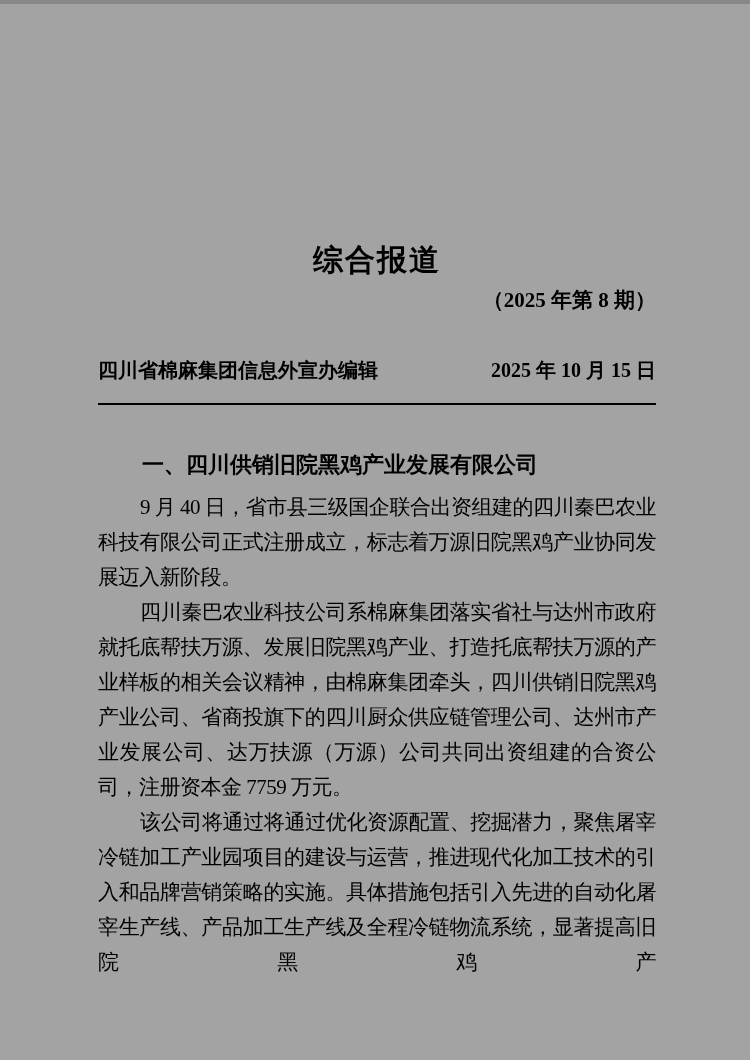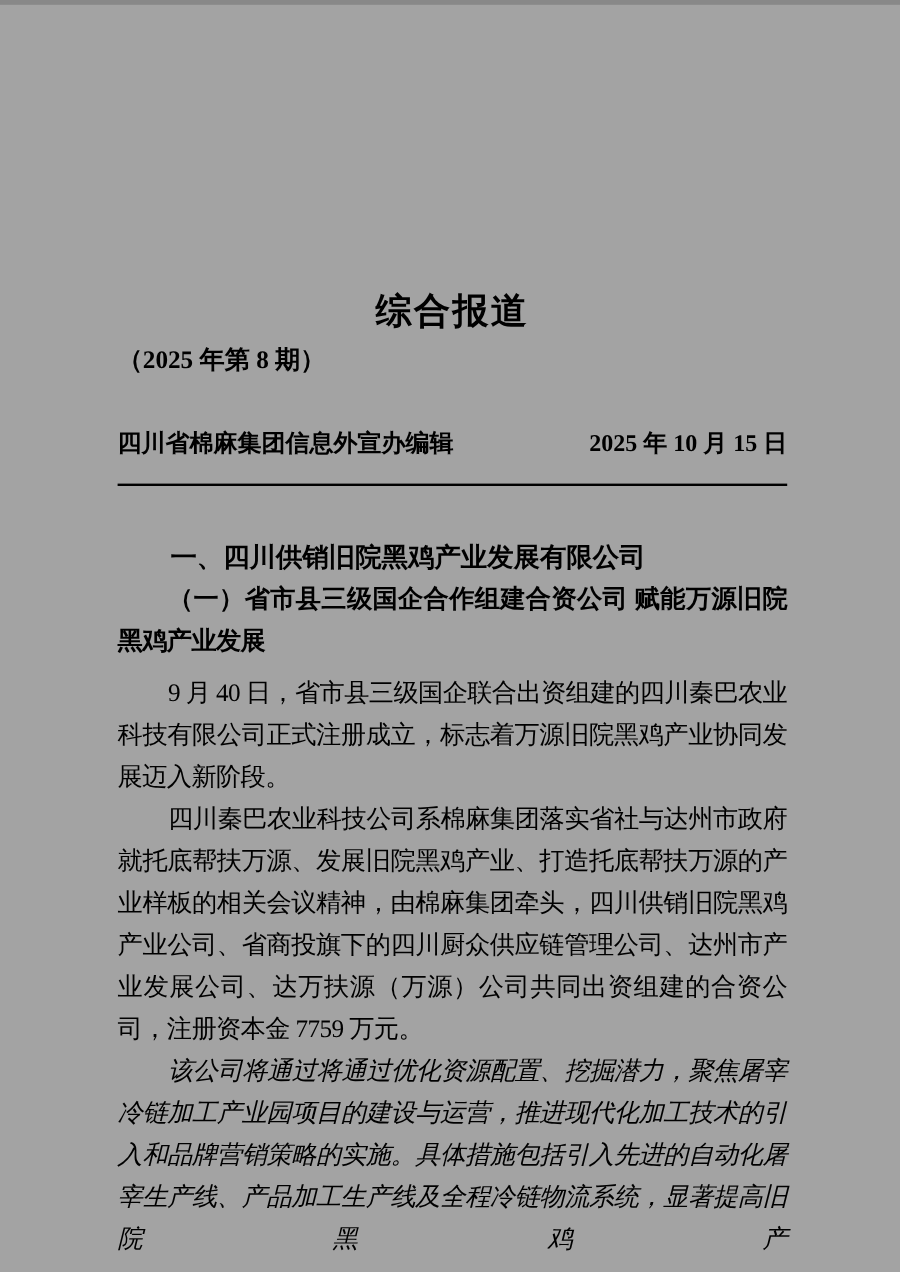--- a/index.html
+++ b/index.html
@@ -27,21 +27,21 @@
     text-align: center;
     font-size: 30px;
     line-height: 36px;
     font-weight: bold;
     letter-spacing: 2px;
     font-family: "Liberation Serif", "DejaVu Serif", serif;
   }
 
   .doc-issue {
     margin-top: 8px;
-    text-align: left;
+    text-align: right;
     font-size: 21px;
     line-height: 28px;
     font-weight: bold;
   }
 
   .editor-row {
     margin-top: 43px;
     display: flex;
     justify-content: space-between;
     align-items: baseline;
@@ -78,41 +78,39 @@
     letter-spacing: -0.5px;
   }
 
   .body-paragraph.first {
     margin-top: 8px;
   }
 
   
   .body-paragraph.cutoff {
     text-align-last: justify;
-    font-style: italic;
   }
 </style>
 </head>
 <body>
 
 <div class="page">
   <div class="content">
 
     <div class="doc-title">综合报道</div>
 
     <div class="doc-issue">（2025 年第 8 期）</div>
 
     <div class="editor-row">
       <span>四川省棉麻集团信息外宣办编辑</span>
       <span>2025 年 10 月 15 日</span>
     </div>
 
     <div class="section-heading">一、四川供销旧院黑鸡产业发展有限公司</div>
 
-    <div class="section-subheading">（一）省市县三级国企合作组建合资公司 赋能万源旧院黑鸡产业发展</div>
 
     <p class="body-paragraph first">9 月 40 日，省市县三级国企联合出资组建的四川秦巴农业科技有限公司正式注册成立，标志着万源旧院黑鸡产业协同发展迈入新阶段。</p>
 
     <p class="body-paragraph">四川秦巴农业科技公司系棉麻集团落实省社与达州市政府就托底帮扶万源、发展旧院黑鸡产业、打造托底帮扶万源的产业样板的相关会议精神，由棉麻集团牵头，四川供销旧院黑鸡产业公司、省商投旗下的四川厨众供应链管理公司、达州市产业发展公司、达万扶源（万源）公司共同出资组建的合资公司，注册资本金 7759 万元。</p>
 
     <p class="body-paragraph cutoff">该公司将通过将通过优化资源配置、挖掘潜力，聚焦屠宰冷链加工产业园项目的建设与运营，推进现代化加工技术的引入和品牌营销策略的实施。具体措施包括引入先进的自动化屠宰生产线、产品加工生产线及全程冷链物流系统，显著提高旧院黑鸡产</p>
 
   </div>
 </div>
 

